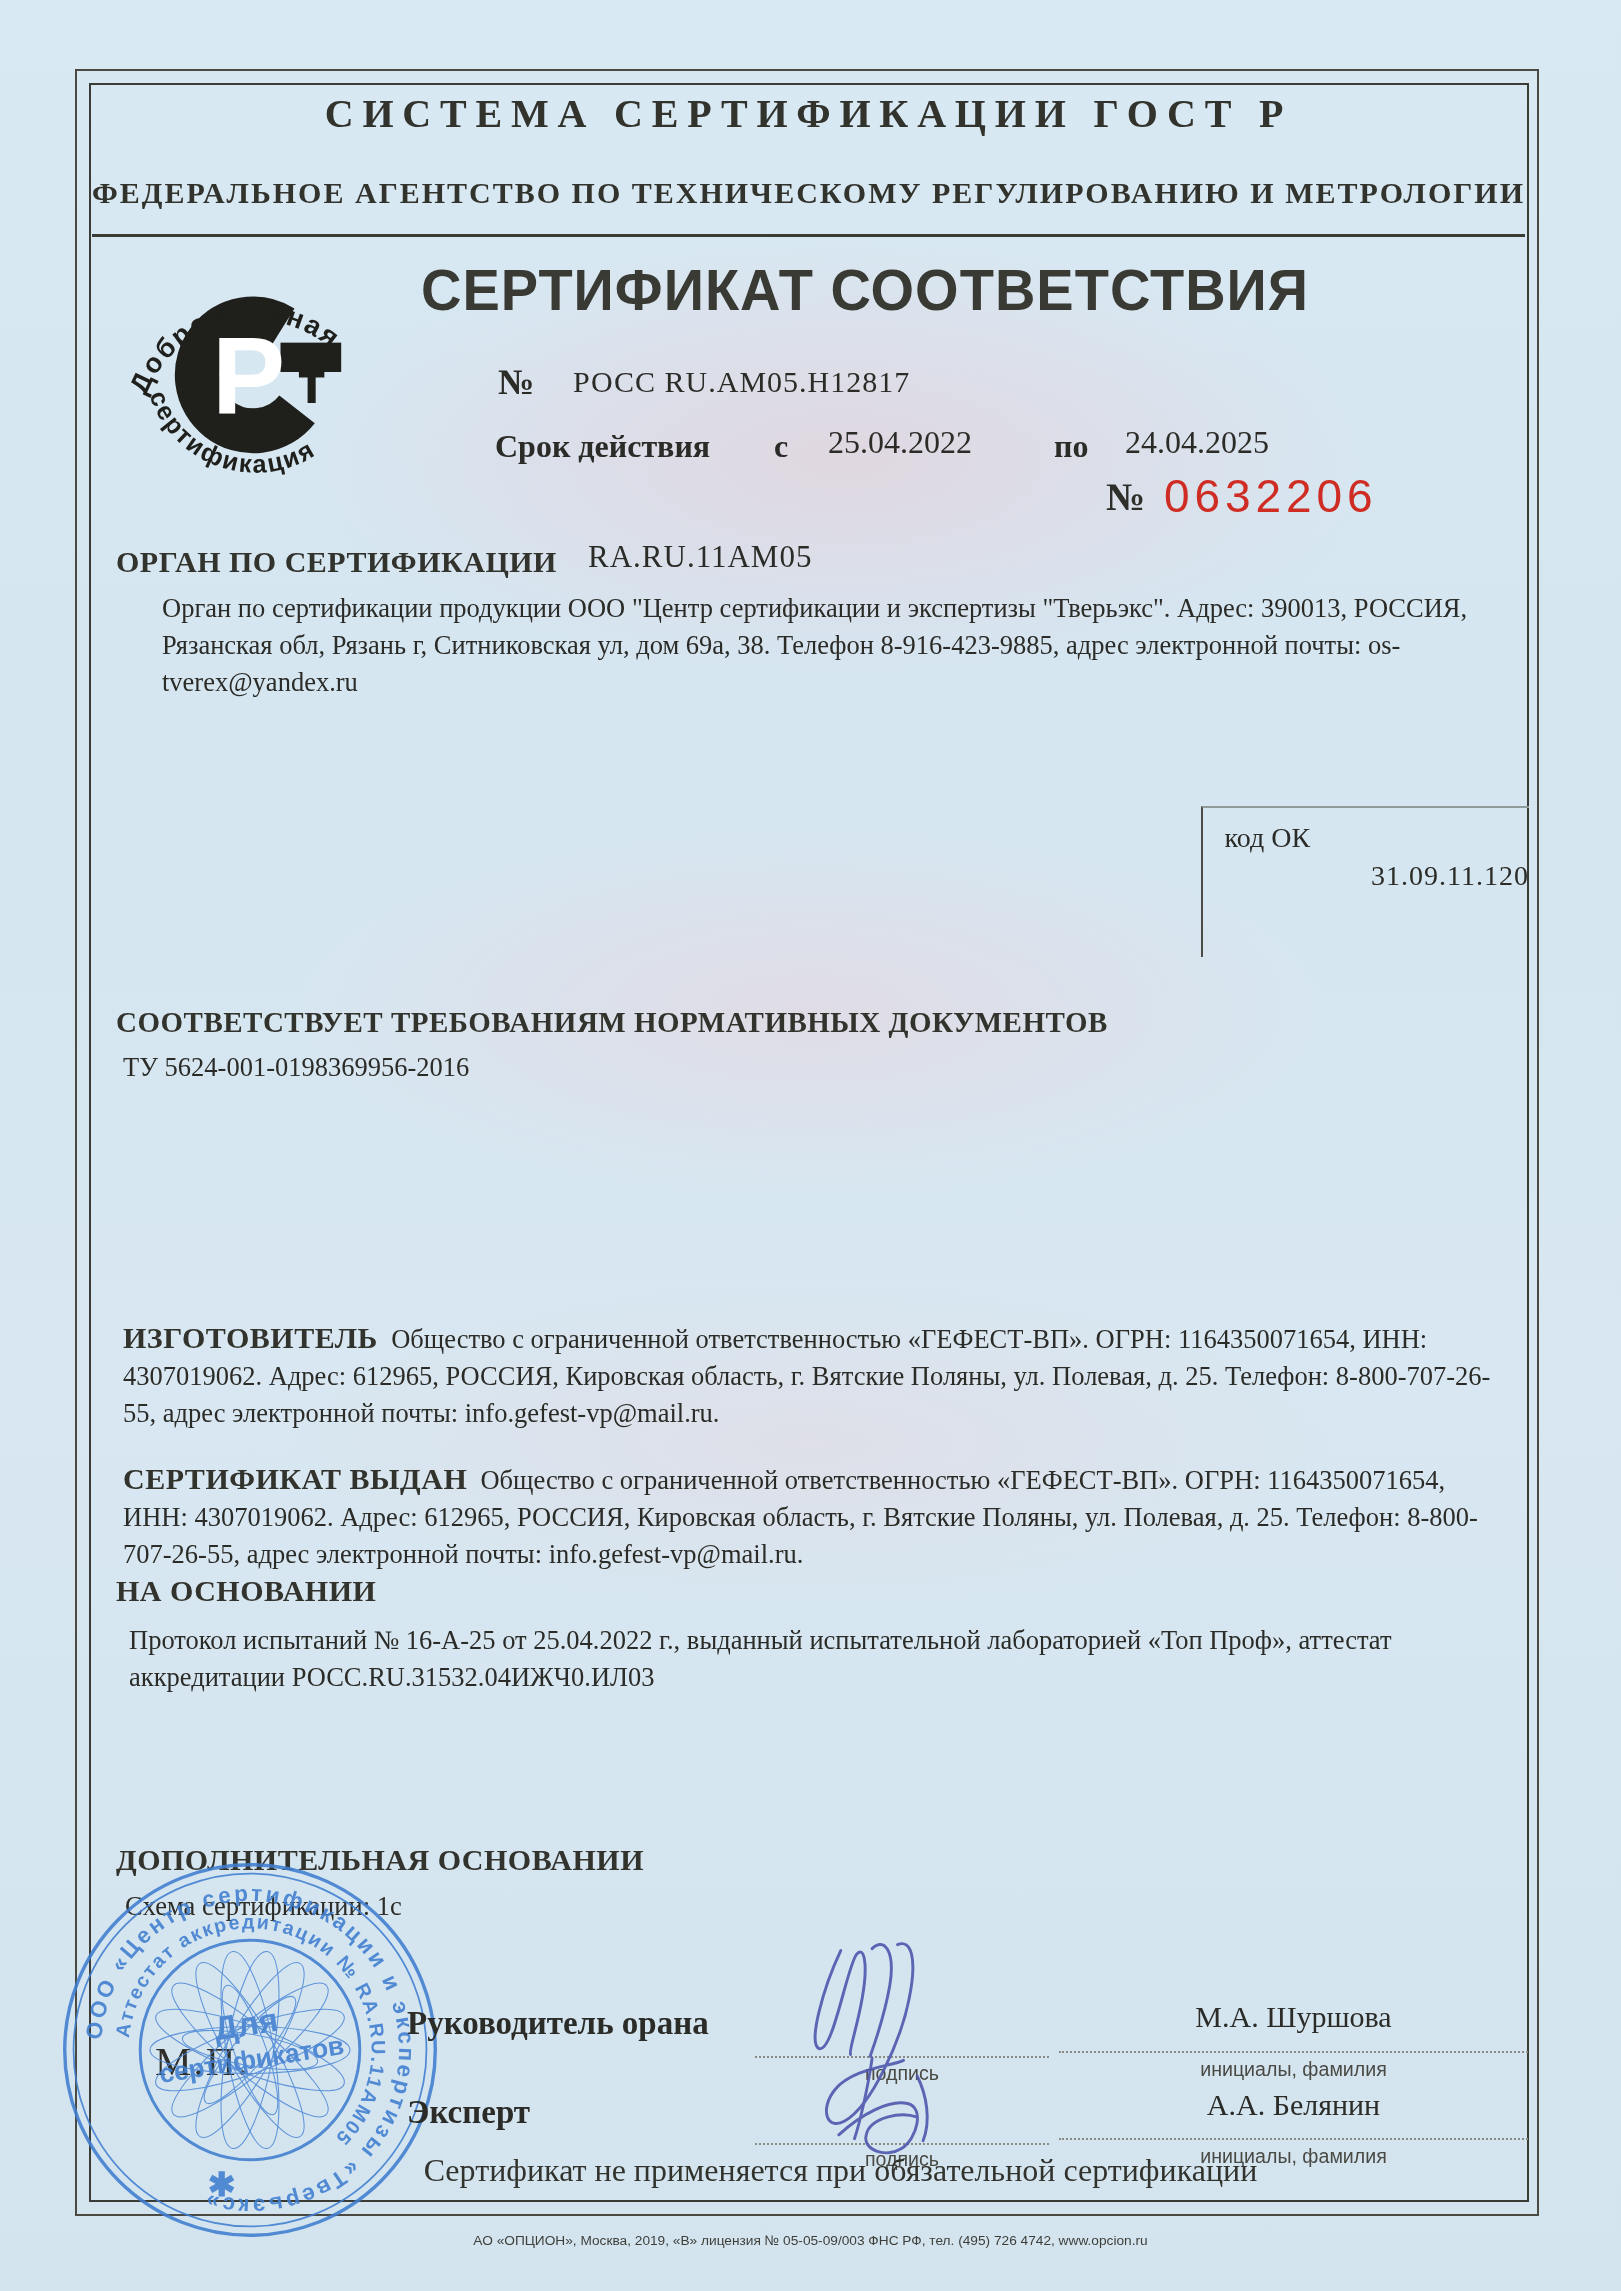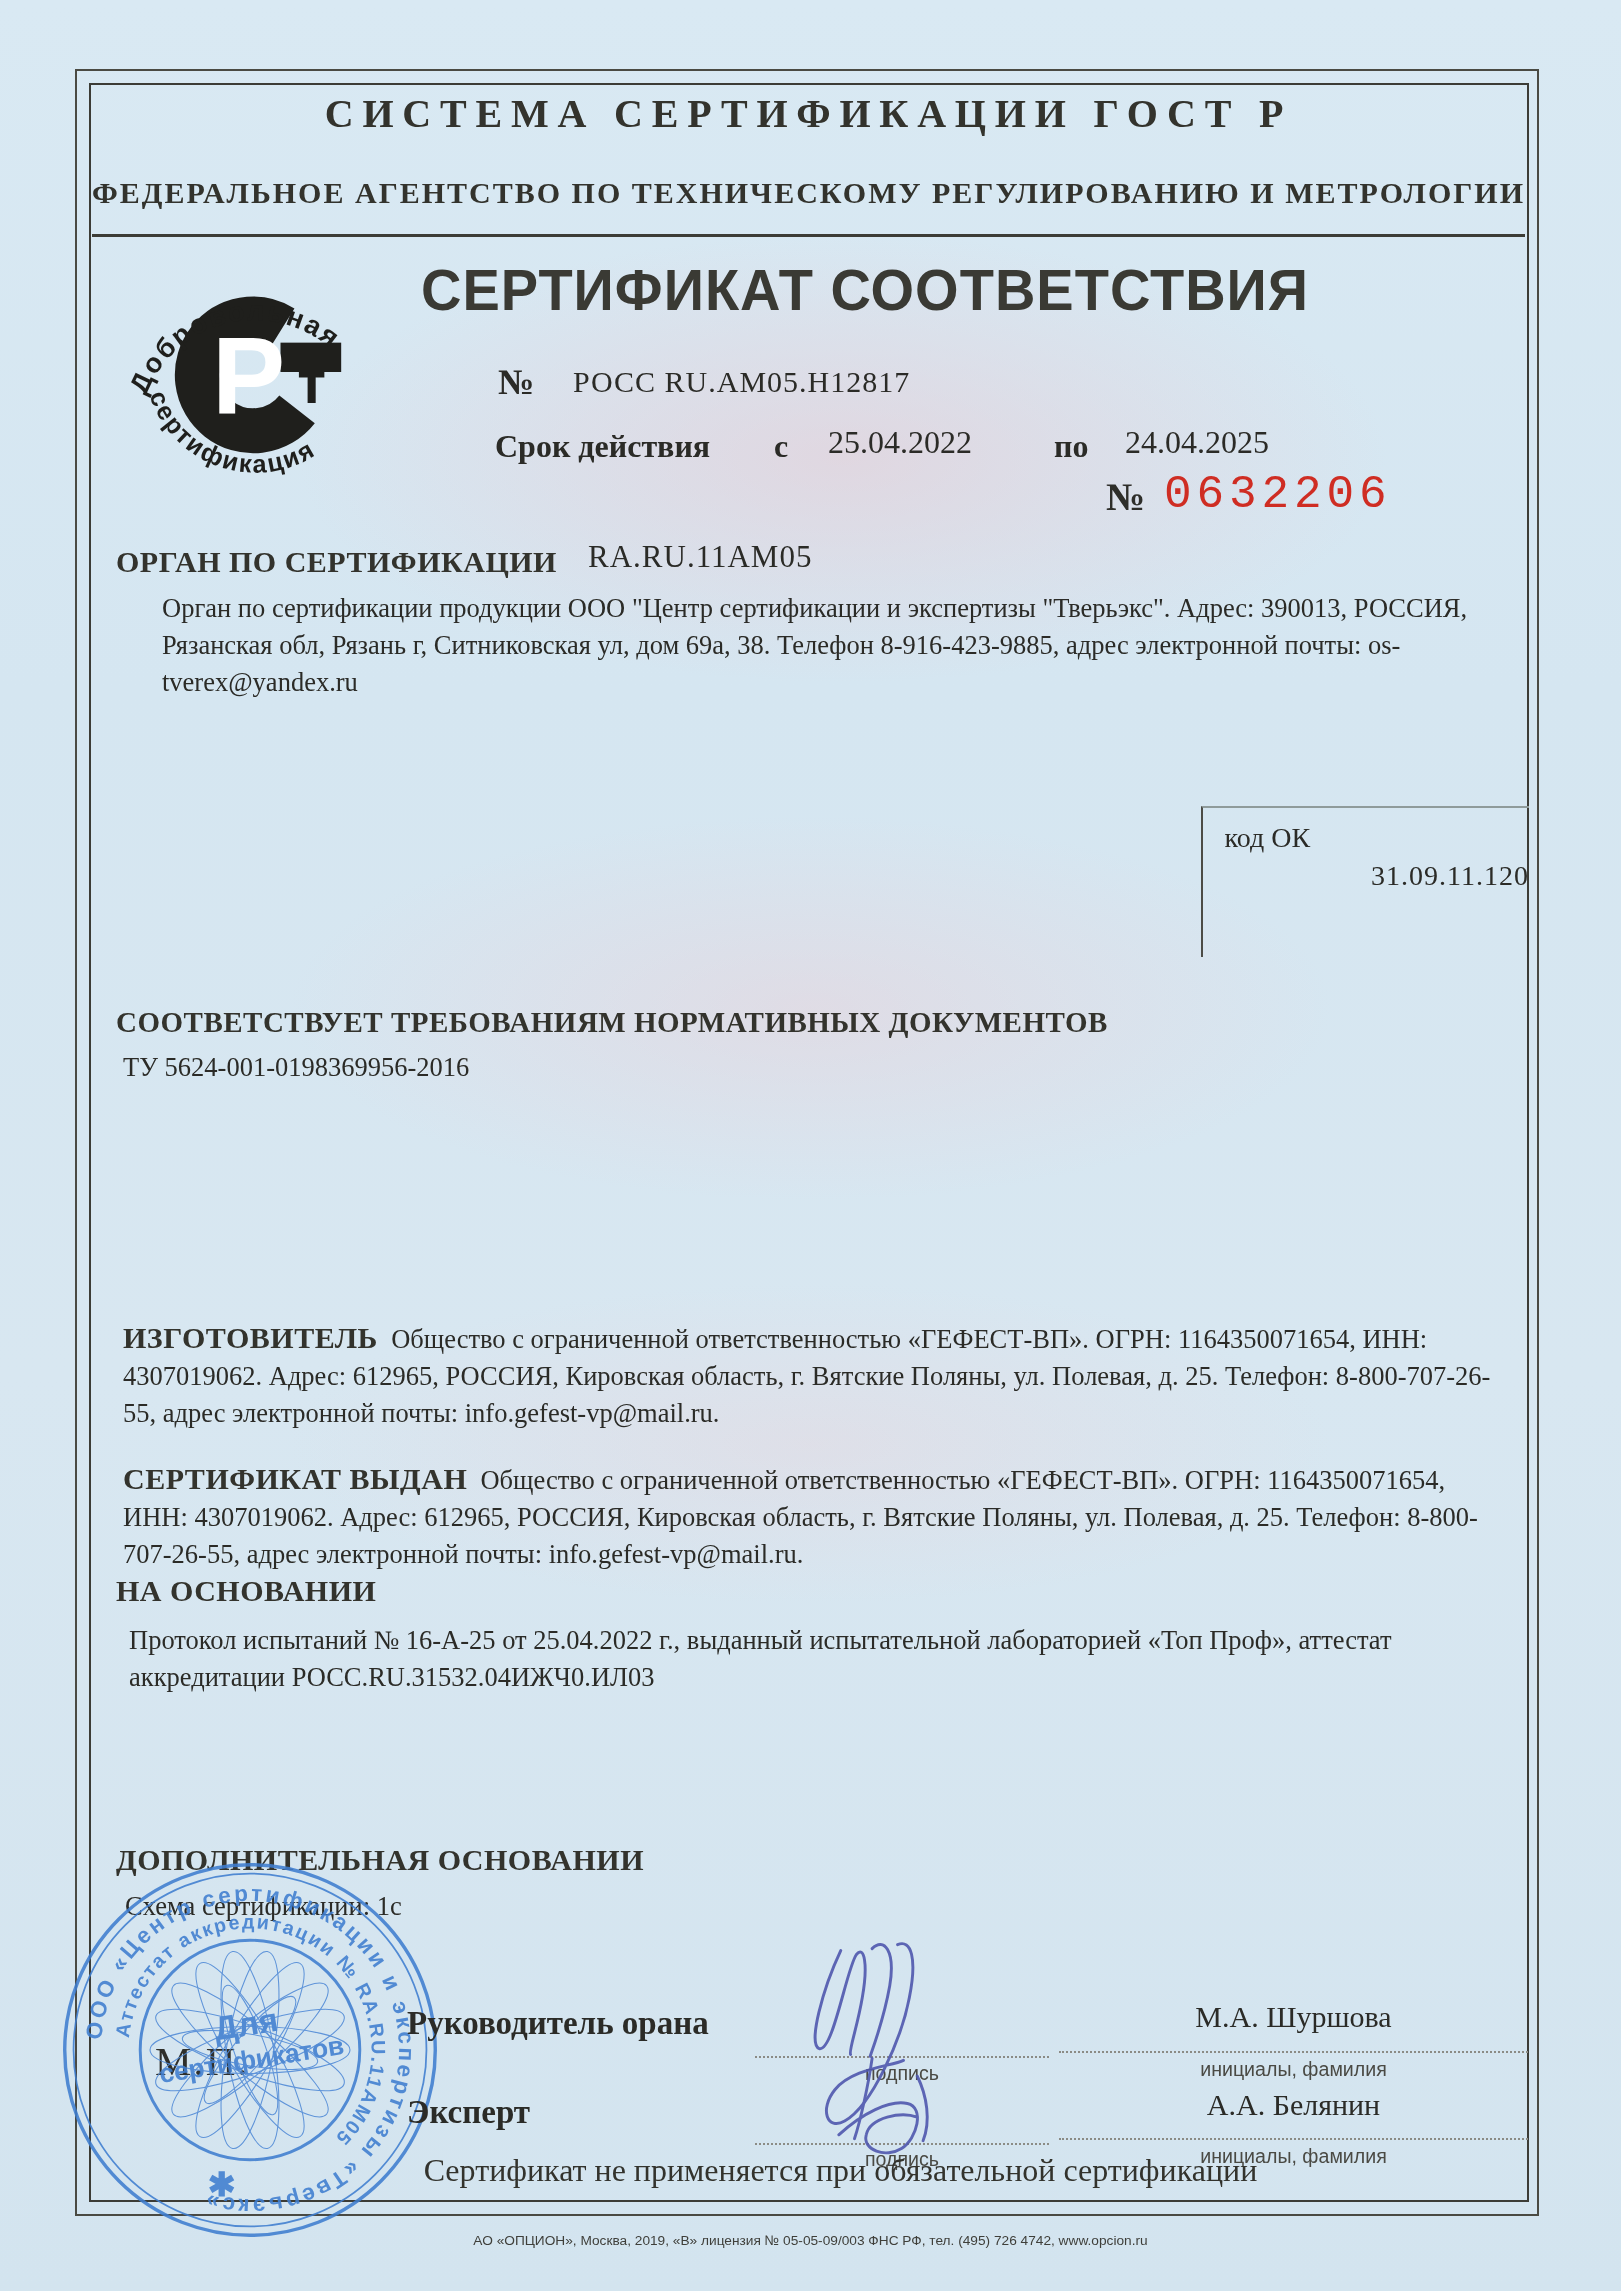--- a/index.html
+++ b/index.html
@@ -19,21 +19,21 @@
   .hdr2{left:92px;top:176px;width:1433px;text-align:center;font-weight:bold;font-size:30px;letter-spacing:2px;color:#33332d;}
   .title{left:421px;top:257px;width:1039px;font-family:"Liberation Sans",sans-serif;font-weight:bold;font-size:56px;letter-spacing:1px;color:#3a3a34;transform:scaleY(1.04);}
   .no-label{left:498px;top:361px;font-weight:bold;font-size:36px;}
   .no-value{left:573px;top:365px;font-size:30px;letter-spacing:1px;}
   .valid-label{left:495px;top:428px;font-weight:bold;font-size:32px;}
   .valid-s{left:774px;top:428px;font-weight:bold;font-size:32px;}
   .date-from{left:828px;top:424px;font-size:32px;}
   .valid-po{left:1054px;top:428px;font-weight:bold;font-size:32px;}
   .date-to{left:1125px;top:424px;font-size:32px;}
   .blank-no{left:1106px;top:474px;font-weight:bold;font-size:39px;color:#2e2e2a;}
-  .blank-digits{left:1164px;top:469px;font-family:Liberation Mono, monospace;font-size:46px;letter-spacing:4.9px;color:#cf2d23;}
+  .blank-digits{left:1164px;top:469px;font-family:Liberation Sans, sans-serif;font-size:46px;letter-spacing:4.9px;color:#cf2d23;}
   .sec-label{font-weight:bold;font-size:30px;letter-spacing:0.5px;color:#33332d;}
   .body-text{font-size:26.5px;line-height:37px;color:#2b2b27;}
   .organ-label{left:116px;top:545px;}
   .organ-code{left:588px;top:539px;font-size:31px;letter-spacing:1px;}
   .organ-text{left:130px;top:590px;width:1387px;margin-left:32px;}
   .prod-par{left:116px;top:763px;width:1070px;}
   .prod-par .sec-label{font-size:31px;}
   .codebox-ok{left:1201px;top:806px;width:326px;height:149px;border-top:2px solid #8f9b9b;border-left:2px solid #4c4c46;}
   .codebox-ok .cb-label{margin:13.7px 0 5.9px 21.6px;font-size:28px;}
   .codebox-ok .cb-value{margin-left:40px;font-size:28px;letter-spacing:1px;text-align:right;}

